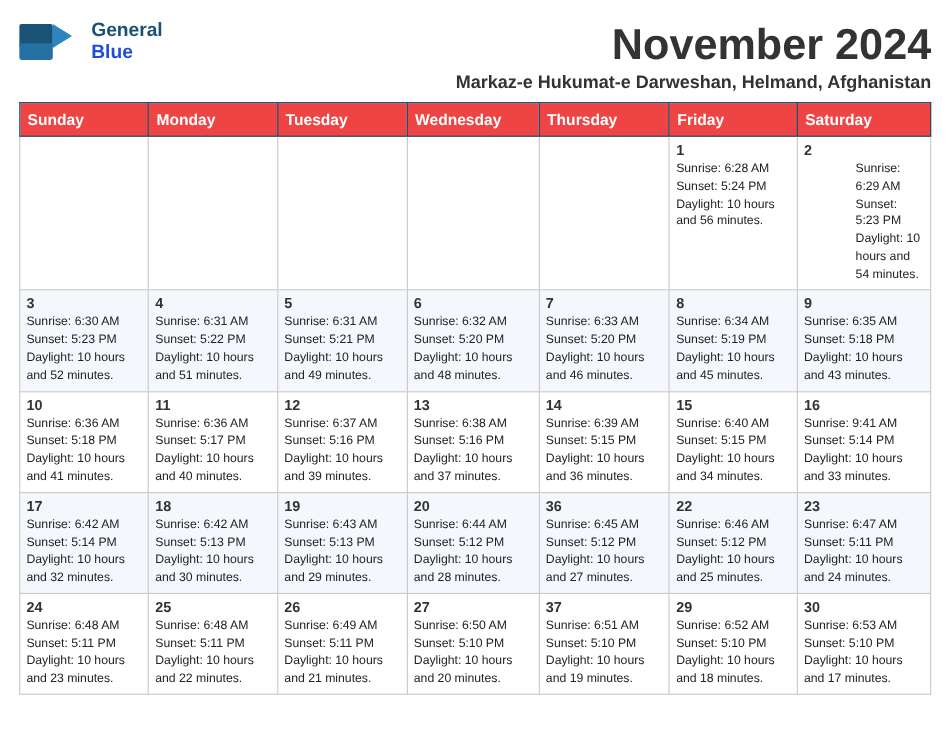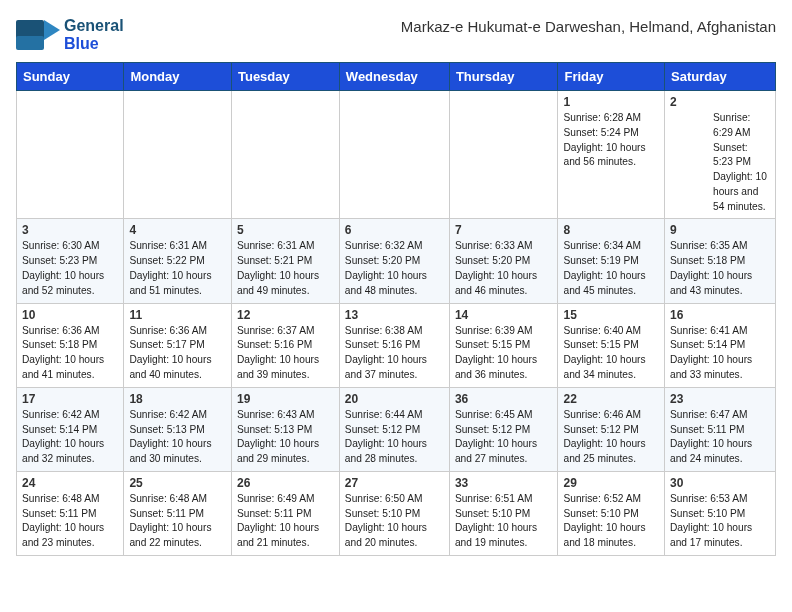--- a/index.html
+++ b/index.html
@@ -24,31 +24,31 @@
     .title-block {
       text-align: right;
     }
     .month-title {
       font-size: 36px;
       font-weight: bold;
       color: #333;
     }
     .subtitle {
       font-size: 15px;
-      font-weight: normal;
+      font-weight: bold;
       color: #333;
       margin-top: 2px;
     }
     .calendar {
       width: 100%;
       border-collapse: collapse;
       margin-top: 8px;
     }
     .calendar th {
-      background-color: #1d4ed8;
+      background-color: #ef4444;
       color: #fff;
       text-align: left;
       padding: 6px 6px;
       font-size: 13px;
       border: 1px solid #1a5276;
     }
     .calendar td {
       border: 1px solid #ccc;
       vertical-align: top;
       padding: 4px 5px;
@@ -77,35 +77,36 @@
       font-size: 10.2px;
       line-height: 1.45;
       color: #222;
     }
   </style>
 </head>
 <body>
 
 <div class="header">
   <div class="logo">
-    <div style="display:flex;align-items:center;gap:4px;">
+    <div style="display:flex;align-items:center;gap:16px;">
       <div style="position:relative;width:44px;height:38px;">
         <svg width="44" height="38" viewBox="0 0 44 38">
           <rect x="0" y="4" width="28" height="20" rx="2" fill="#1a5276"></rect>
           <rect x="0" y="20" width="28" height="14" rx="2" fill="#2471a3"></rect>
           <polygon points="28,4 44,14 28,24" fill="#2e86c1"></polygon>
         </svg>
       </div>
       <div>
         <div style="font-size:16px;font-weight:bold;color:#1a5276;line-height:1.1;">General</div>
         <div style="font-size:16px;font-weight:bold;color:#1d4ed8;line-height:1.1;">Blue</div>
       </div>
     </div>
   </div>
   <div class="title-block">
+    <div class="month-title">November 2024</div>
     <div class="subtitle">Markaz-e Hukumat-e Darweshan, Helmand, Afghanistan</div>
   </div>
 </div>
 
 <table class="calendar">
   <thead>
     <tr>
     <th>Sunday</th>
         <th>Monday</th>
         <th>Tuesday</th>
@@ -211,21 +212,21 @@
 Daylight: 10 hours and 36 minutes.</div>
         </td>
         <td>
           <span class="day-num">15</span>
           <div class="day-info" style="white-space: pre-line;">Sunrise: 6:40 AM
 Sunset: 5:15 PM
 Daylight: 10 hours and 34 minutes.</div>
         </td>
         <td>
           <span class="day-num">16</span>
-          <div class="day-info" style="white-space: pre-line;">Sunrise: 6:41 AM
+          <div class="day-info" style="white-space: pre-line;">Sunrise: 9:41 AM
 Sunset: 5:14 PM
 Daylight: 10 hours and 33 minutes.</div>
         </td>
       </tr>
       <tr>
         <td>
           <span class="day-num">17</span>
           <div class="day-info" style="white-space: pre-line;">Sunrise: 6:42 AM
 Sunset: 5:14 PM
 Daylight: 10 hours and 32 minutes.</div>
@@ -286,21 +287,21 @@
 Sunset: 5:11 PM
 Daylight: 10 hours and 21 minutes.</div>
         </td>
         <td>
           <span class="day-num">27</span>
           <div class="day-info" style="white-space: pre-line;">Sunrise: 6:50 AM
 Sunset: 5:10 PM
 Daylight: 10 hours and 20 minutes.</div>
         </td>
         <td>
-          <span class="day-num">33</span>
+          <span class="day-num">37</span>
           <div class="day-info" style="white-space: pre-line;">Sunrise: 6:51 AM
 Sunset: 5:10 PM
 Daylight: 10 hours and 19 minutes.</div>
         </td>
         <td>
           <span class="day-num">29</span>
           <div class="day-info" style="white-space: pre-line;">Sunrise: 6:52 AM
 Sunset: 5:10 PM
 Daylight: 10 hours and 18 minutes.</div>
         </td>

